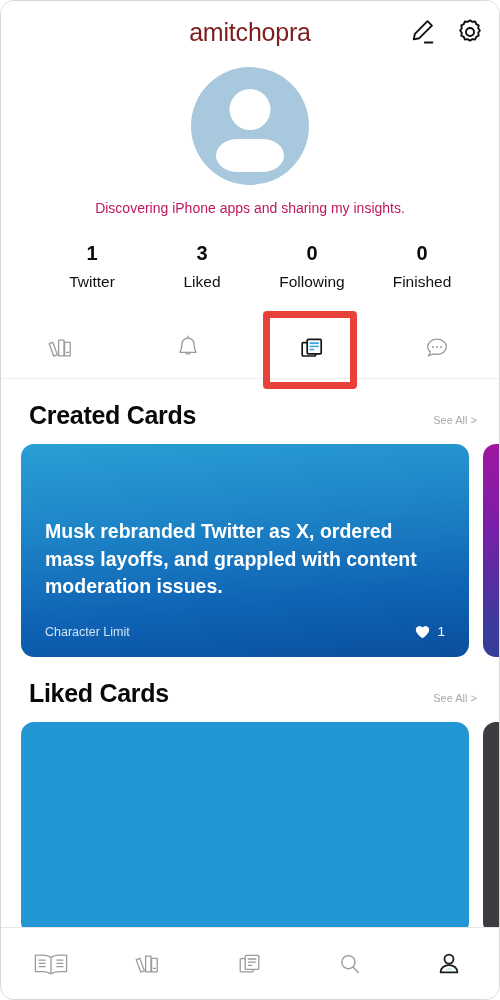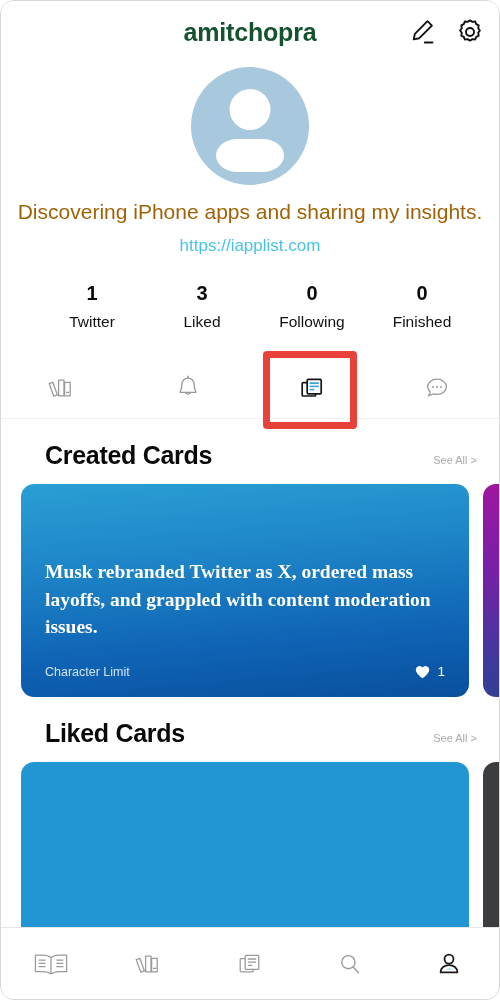--- a/index.html
+++ b/index.html
@@ -22,22 +22,22 @@
   .header {
     position:relative;
     height:62px;
     display:flex;
     align-items:center;
     justify-content:center;
     background:#fff;
   }
   .header-title {
     font-size:25px;
-    font-weight:bold;
-    color:#14532d;
+    font-weight:normal;
+    color:#7f1d1d;
     letter-spacing:-0.2px;
   }
   .header-actions {
     position:absolute;
     right:14px; top:0; bottom:0;
     display:flex; align-items:center; gap:18px;
   }
   .hicon { width:30px; height:30px; display:block; cursor:pointer; }
 
   
@@ -49,21 +49,21 @@
     background:#fff; left:50%; transform:translateX(-50%); top:22px;
   }
   .avatar .body {
     position:absolute; width:68px; height:33px; border-radius:34px/26px;
     background:#fff; left:50%; transform:translateX(-50%); top:72px;
   }
   .display-name {
     margin-top:16px;
     font-size:21px; font-weight:bold; color:#0a0a0a; letter-spacing:-0.2px;
   }
-  .bio { margin-top:15px; font-size:21px; color:#a16207; }
+  .bio { margin-top:15px; font-size:14px; color:#be185d; }
   .weblink { margin-top:12px; font-size:17px; color:#49c4e0; }
 
   
   .stats {
     display:flex; margin-top:26px; padding:0 22px 0 36px;
   }
   .stat { flex:1; text-align:center; }
   .stat-value { font-size:20px; font-weight:bold; color:#0a0a0a; }
   .stat-label { margin-top:8px; font-size:15.5px; color:#111; }
 
@@ -80,21 +80,21 @@
     left:262px; top:-6px; width:94px; height:78px;
     border:7px solid #e8413a; border-radius:4px;
     pointer-events:none;
     box-sizing:border-box;
   }
 
   
   .content { background:#fff; }
   .section-head {
     display:flex; align-items:baseline; justify-content:space-between;
-    padding:22px 22px 0 44px;
+    padding:22px 22px 0 28px;
   }
   .section-title { font-size:25px; font-weight:bold; color:#090909; letter-spacing:-0.3px; }
   .see-all { font-size:11px; color:#a9a9ad; cursor:pointer; }
 
   
   .card-row {
     display:flex; gap:14px;
     padding:14px 0 0 20px;
     overflow:hidden;
   }
@@ -106,21 +106,21 @@
     padding:22px 24px 18px 24px;
     display:flex; flex-direction:column; justify-content:flex-end;
     cursor:pointer;
   }
   .card.blue-grad { background:linear-gradient(175deg,#2a9fd4 0%,#1e86c8 34%,#0f63b4 72%,#0a4f9e 100%); }
   .card.purple-grad { background:linear-gradient(170deg,#a0169f 0%,#7a1fa8 28%,#3d3a9c 62%,#1f4a86 100%); }
   .card.flat-blue { background:#2196d3; }
   .card.dark { background:#3b3d40; }
   .card-text {
     font-size:19.5px; line-height:1.42; color:#ffffff; font-weight:600;
-    margin-bottom:auto; margin-top:52px;font-family:Liberation Serif, serif;
+    margin-bottom:auto; margin-top:52px;
   }
   .card-foot {
     display:flex; align-items:center; justify-content:space-between;
   }
   .card-tag { font-size:12.5px; color:#cfe4f5; }
   .card-likes { display:flex; align-items:center; gap:7px; font-size:13.5px; color:#ffffff; }
   .heart { width:15px; height:14px; display:block; }
 
   
   .bottom-nav {
@@ -153,21 +153,20 @@
   </div>
 
   <div class="profile">
     <div class="avatar-wrap">
       <div class="avatar">
         <div class="head"></div>
         <div class="body"></div>
       </div>
     </div>
     <div class="bio">Discovering iPhone apps and sharing my insights.</div>
-    <div class="weblink">https://iapplist.com</div>
   </div>
 
   <div class="stats">
     <div class="stat">
       <div class="stat-value">1</div>
       <div class="stat-label">Twitter</div>
     </div>
     <div class="stat">
       <div class="stat-value">3</div>
       <div class="stat-label">Liked</div>

